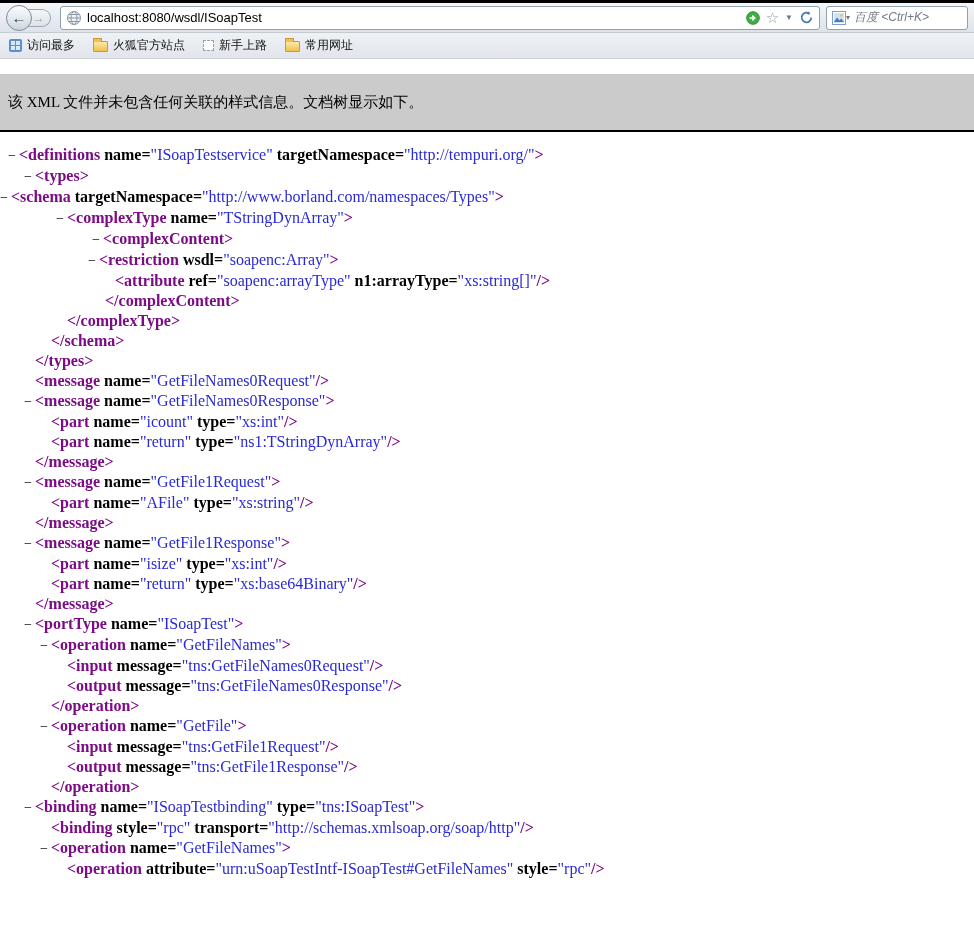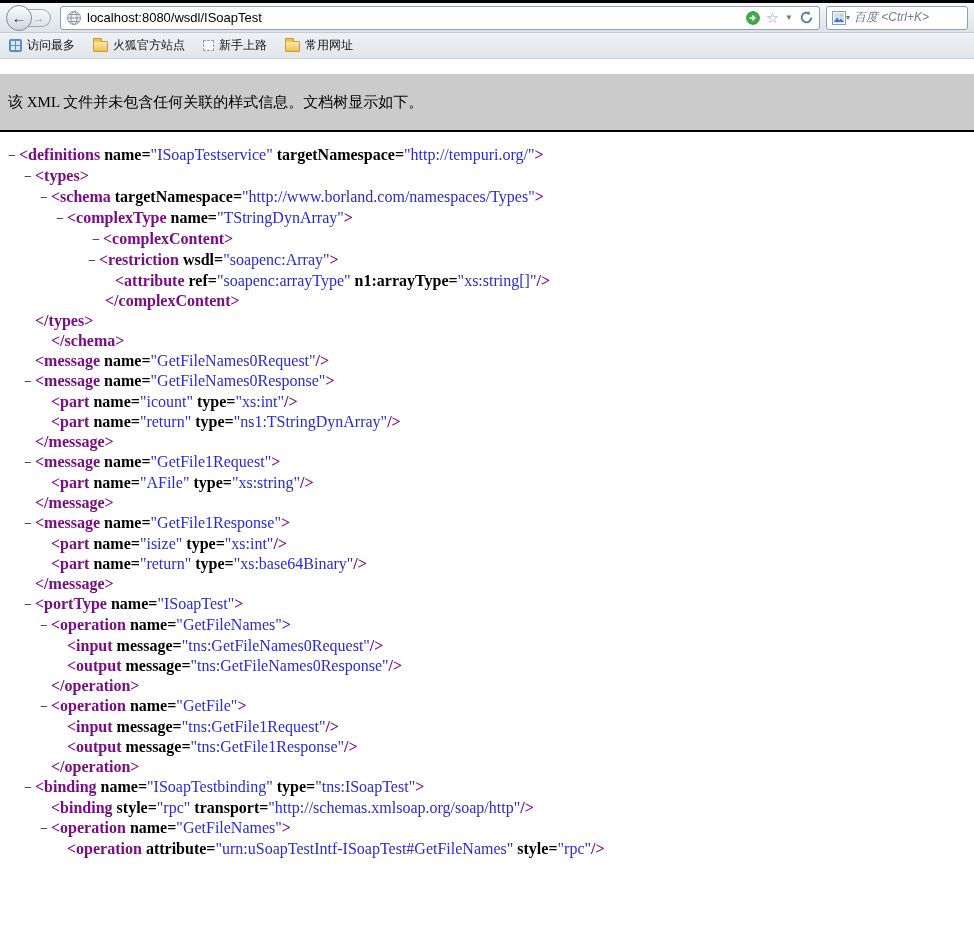--- a/index.html
+++ b/index.html
@@ -130,28 +130,29 @@
 </div>
 
 <div class="banner-gap"></div>
 <div class="banner">
   <span>该 XML 文件并未包含任何关联的样式信息。文档树显示如下。</span>
 </div>
 
 <div class="xml-tree">
     <div class="xml-line" style="padding-left: 8px;"><span class="marker">−</span><span class="tag">&lt;definitions</span><span class="attr-name"> name=</span><span class="attr-value">"ISoapTestservice"</span><span class="attr-name"> targetNamespace=</span><span class="attr-value">"http://tempuri.org/"</span><span class="tag">&gt;</span></div>
     <div class="xml-line" style="padding-left: 24px;"><span class="marker">−</span><span class="tag">&lt;types</span><span class="tag">&gt;</span></div>
-    <div class="xml-line" style="padding-left: 40px;"><span class="marker">−</span><span class="tag">&lt;schema</span><span class="attr-name"> targetNamespace=</span><span class="attr-value">"http://www.borland.com/namespaces/Types"</span><span class="tag">&gt;</span></div>
+    <div class="xml-line" style=""><span class="marker">−</span><span class="tag">&lt;schema</span><span class="attr-name"> targetNamespace=</span><span class="attr-value">"http://www.borland.com/namespaces/Types"</span><span class="tag">&gt;</span></div>
     <div class="xml-line" style="padding-left: 56px;"><span class="marker">−</span><span class="tag">&lt;complexType</span><span class="attr-name"> name=</span><span class="attr-value">"TStringDynArray"</span><span class="tag">&gt;</span></div>
     <div class="xml-line" style="padding-left: 72px; margin-left: 20px;"><span class="marker">−</span><span class="tag">&lt;complexContent</span><span class="tag">&gt;</span></div>
     <div class="xml-line" style="padding-left: 88px;"><span class="marker">−</span><span class="tag">&lt;restriction</span><span class="attr-name"> wsdl=</span><span class="attr-value">"soapenc:Array"</span><span class="tag">&gt;</span></div>
     <div class="xml-line" style="padding-left: 104px;"><span class="marker"></span><span class="tag">&lt;attribute</span><span class="attr-name"> ref=</span><span class="attr-value">"soapenc:arrayType"</span><span class="attr-name"> n1:arrayType=</span><span class="attr-value">"xs:string[]"</span><span class="tag">/&gt;</span></div>
     <div class="xml-line" style="padding-left: 72px; margin-left: 22px;"><span class="marker"></span><span class="tag">&lt;/complexContent</span><span class="tag">&gt;</span></div>
+    <div class="xml-line" style="padding-left: 56px;"><span class="marker"></span><span class="tag">&lt;/complexType</span><span class="tag">&gt;</span></div>
+    <div class="xml-line" style="padding-left: 40px;"><span class="marker"></span><span class="tag">&lt;/schema</span><span class="tag">&gt;</span></div>
     <div class="xml-line" style="padding-left: 24px;"><span class="marker"></span><span class="tag">&lt;/types</span><span class="tag">&gt;</span></div>
-    <div class="xml-line" style="padding-left: 40px;"><span class="marker"></span><span class="tag">&lt;/schema</span><span class="tag">&gt;</span></div>
     <div class="xml-line" style="padding-left: 24px;"><span class="marker"></span><span class="tag">&lt;message</span><span class="attr-name"> name=</span><span class="attr-value">"GetFileNames0Request"</span><span class="tag">/&gt;</span></div>
     <div class="xml-line" style="padding-left: 24px;"><span class="marker">−</span><span class="tag">&lt;message</span><span class="attr-name"> name=</span><span class="attr-value">"GetFileNames0Response"</span><span class="tag">&gt;</span></div>
     <div class="xml-line" style="padding-left: 40px;"><span class="marker"></span><span class="tag">&lt;part</span><span class="attr-name"> name=</span><span class="attr-value">"icount"</span><span class="attr-name"> type=</span><span class="attr-value">"xs:int"</span><span class="tag">/&gt;</span></div>
     <div class="xml-line" style="padding-left: 40px;"><span class="marker"></span><span class="tag">&lt;part</span><span class="attr-name"> name=</span><span class="attr-value">"return"</span><span class="attr-name"> type=</span><span class="attr-value">"ns1:TStringDynArray"</span><span class="tag">/&gt;</span></div>
     <div class="xml-line" style="padding-left: 24px;"><span class="marker"></span><span class="tag">&lt;/message</span><span class="tag">&gt;</span></div>
     <div class="xml-line" style="padding-left: 24px;"><span class="marker">−</span><span class="tag">&lt;message</span><span class="attr-name"> name=</span><span class="attr-value">"GetFile1Request"</span><span class="tag">&gt;</span></div>
     <div class="xml-line" style="padding-left: 40px;"><span class="marker"></span><span class="tag">&lt;part</span><span class="attr-name"> name=</span><span class="attr-value">"AFile"</span><span class="attr-name"> type=</span><span class="attr-value">"xs:string"</span><span class="tag">/&gt;</span></div>
     <div class="xml-line" style="padding-left: 24px;"><span class="marker"></span><span class="tag">&lt;/message</span><span class="tag">&gt;</span></div>
     <div class="xml-line" style="padding-left: 24px;"><span class="marker">−</span><span class="tag">&lt;message</span><span class="attr-name"> name=</span><span class="attr-value">"GetFile1Response"</span><span class="tag">&gt;</span></div>
     <div class="xml-line" style="padding-left: 40px;"><span class="marker"></span><span class="tag">&lt;part</span><span class="attr-name"> name=</span><span class="attr-value">"isize"</span><span class="attr-name"> type=</span><span class="attr-value">"xs:int"</span><span class="tag">/&gt;</span></div>

